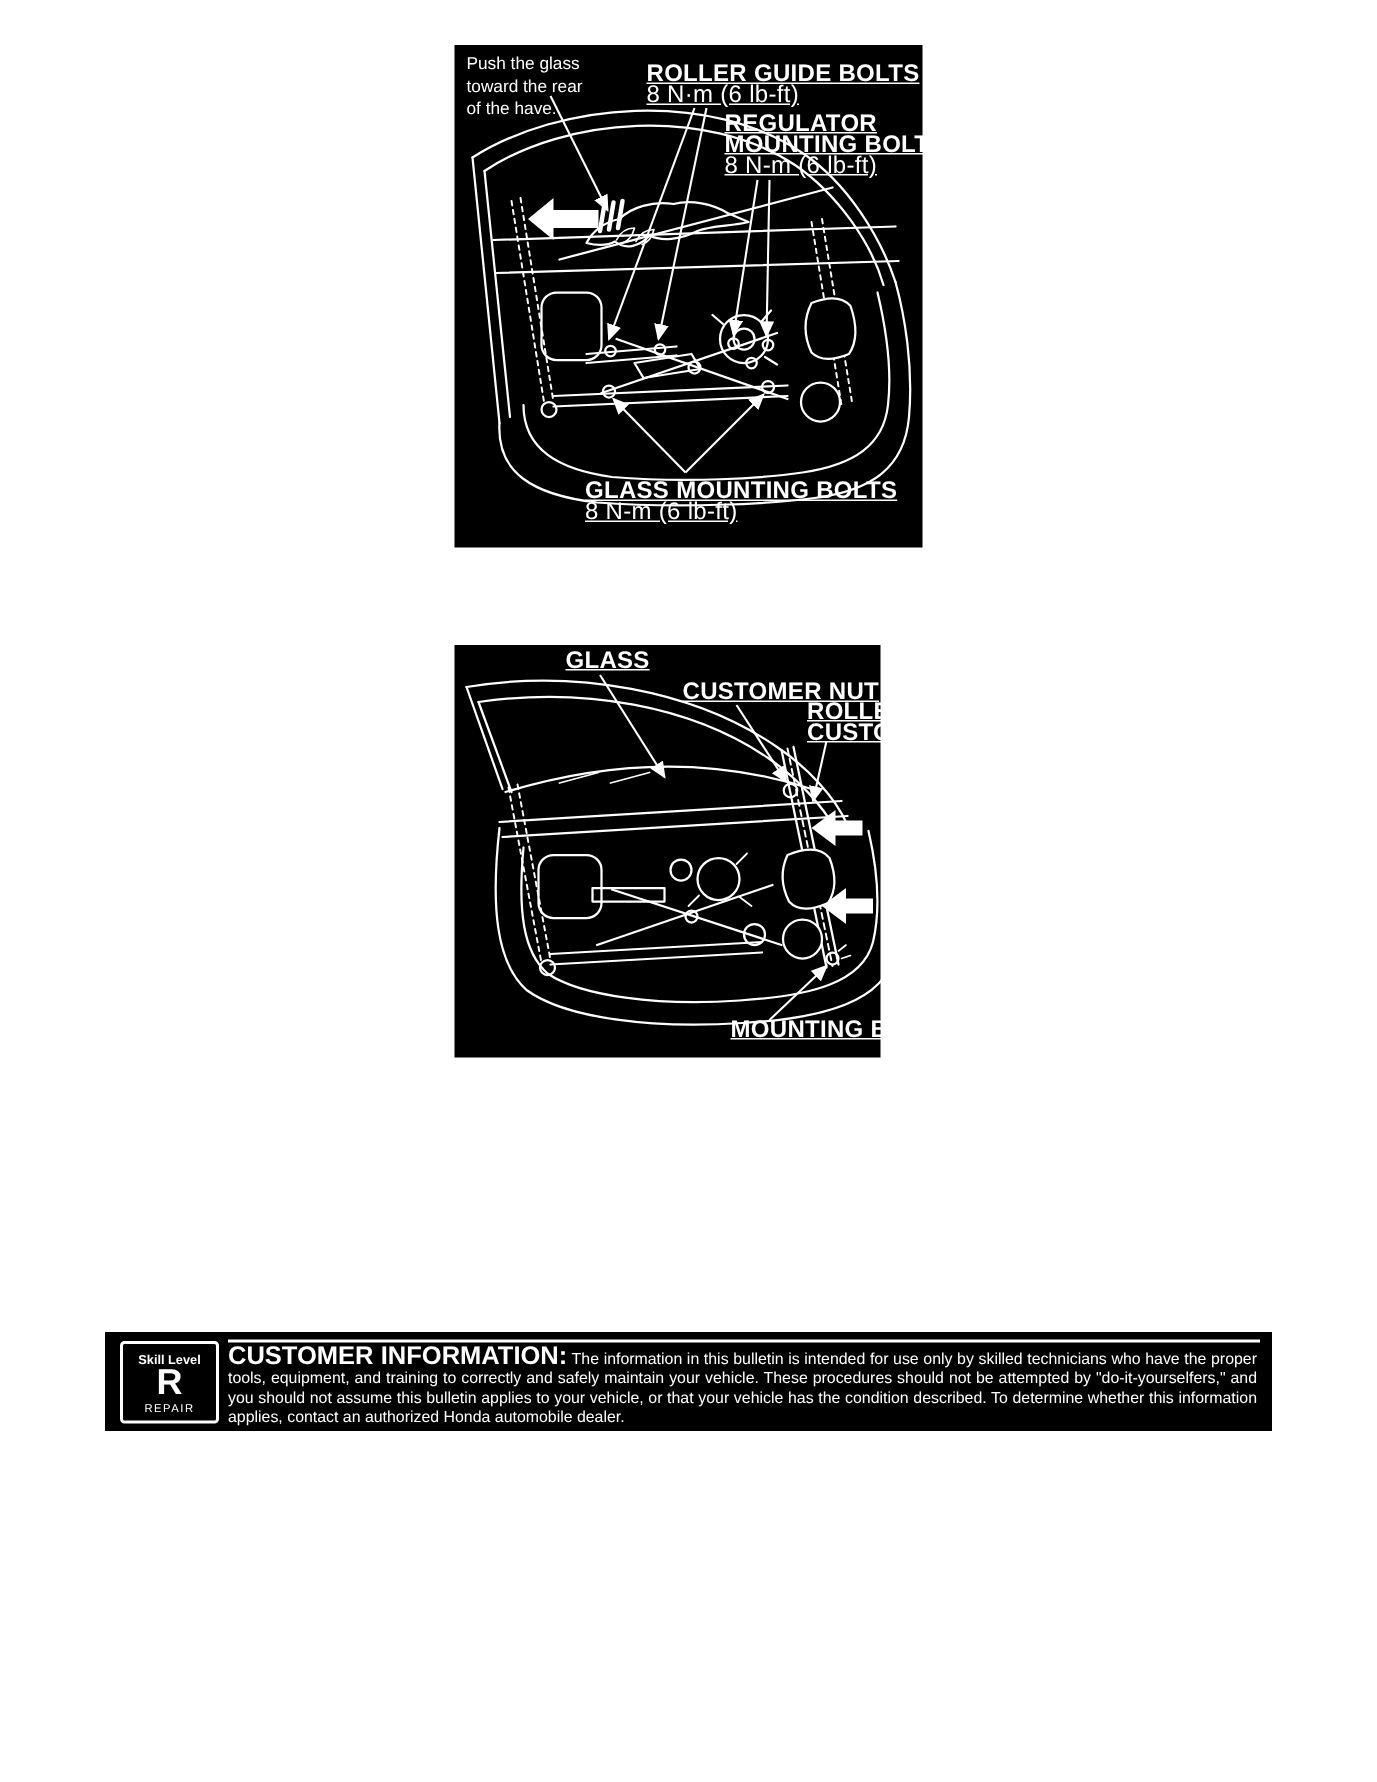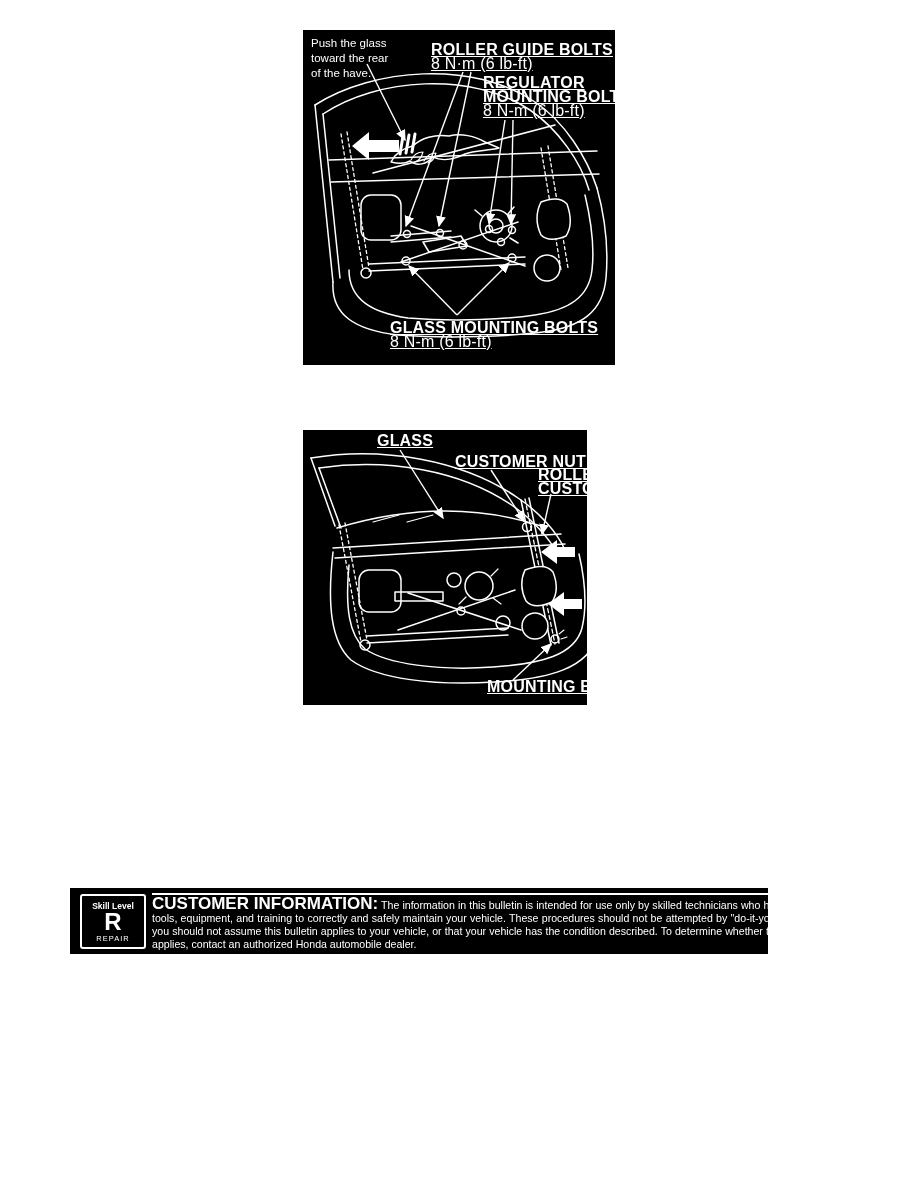--- a/index.html
+++ b/index.html
@@ -11,21 +11,21 @@
   .panel{position:absolute;background:#000000;}
   #panel-top{left:303px;top:30px;width:312px;height:335px;}
   #panel-bottom{left:303px;top:430px;width:284px;height:275px;}
   .panel svg{position:absolute;left:0;top:0;}
   .dlabel{position:absolute;color:#ffffff;font-size:16px;line-height:14px;font-weight:bold;letter-spacing:.2px;white-space:nowrap;text-decoration:underline;}
   .dlabel .torque{font-weight:normal;}
   .note{position:absolute;color:#ffffff;font-size:11.5px;line-height:15px;font-weight:normal;}
   .note span{display:block;}
 
   #footer{
-    position:absolute;left:70px;top:888px;width:698px;height:66px;background:#000000;color:#ffffff;
+    position:absolute;left:70px;top:888px;width:778px;height:66px;background:#000000;color:#ffffff;
   }
   #skill-badge{
     position:absolute;left:10px;top:6px;width:62px;height:51px;
     border:2px solid #ffffff;border-radius:3px;background:#000000;
     display:flex;flex-direction:column;align-items:center;justify-content:center;
   }
   #skill-badge .cap{font-size:8.5px;font-weight:bold;line-height:10px;}
   #skill-badge .code{font-size:24px;font-weight:bold;line-height:22px;}
   #skill-badge .name{font-size:7.5px;font-weight:normal;letter-spacing:1px;line-height:9px;margin-top:1px;}
   #footer-rule{position:absolute;left:82px;top:5px;width:688px;height:2px;background:#ffffff;}

